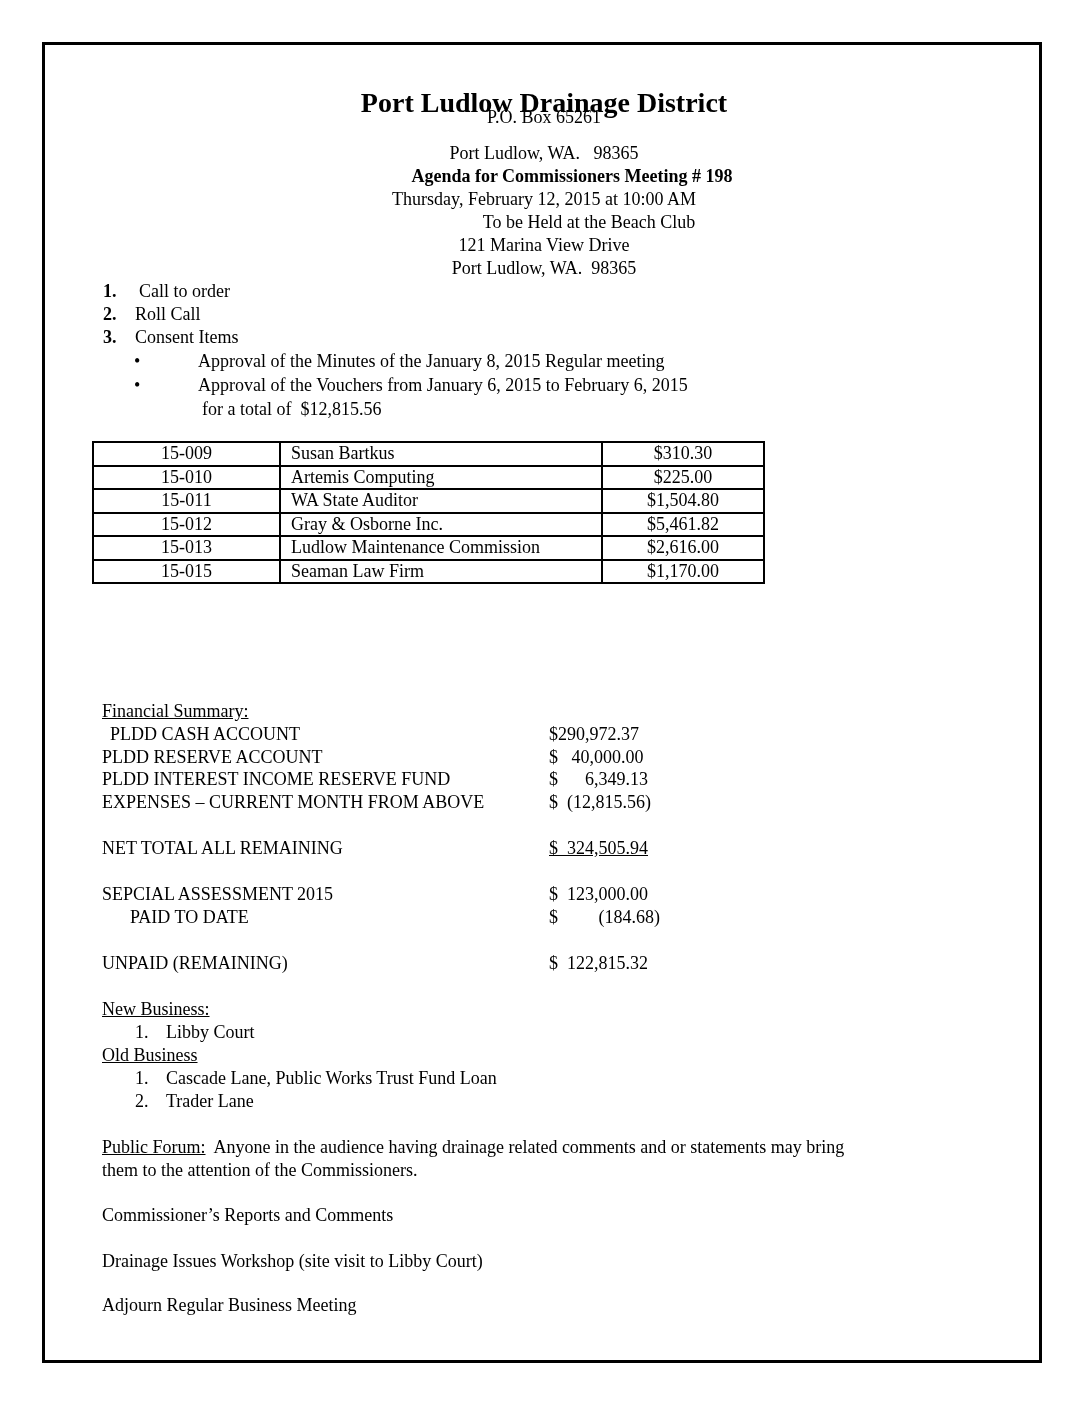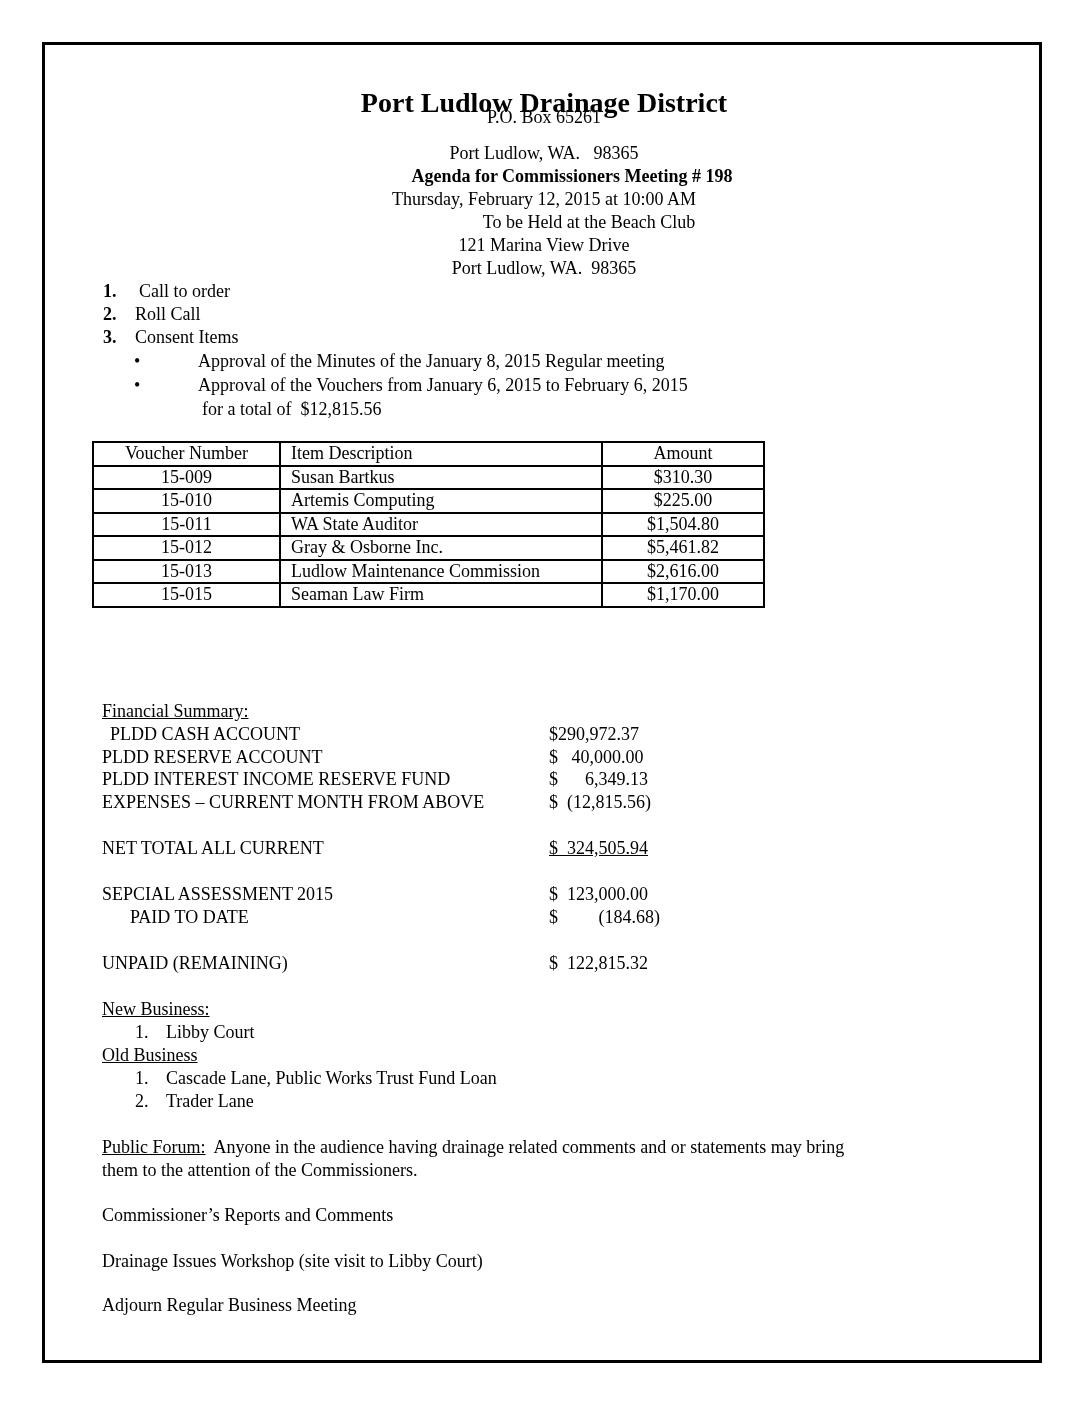--- a/index.html
+++ b/index.html
@@ -41,25 +41,20 @@
 
   <div class="abs" style="left:134px; top:350px;">•</div>
   <div class="abs" style="left:198px; top:350px;">Approval of the Minutes of the January 8, 2015 Regular meeting</div>
   <div class="abs" style="left:134px; top:374px;">•</div>
   <div class="abs" style="left:198px; top:374px;">Approval of the Vouchers from January 6, 2015 to February 6, 2015</div>
   <div class="abs" style="left:202px; top:398px; white-space:pre;">for a total of  $12,815.56</div>
 </div>
 
 <table class="vouchers">
   <tbody>
-      <tr>
-    <th class="c1">Voucher Number</th>
-    <th class="c2">Item Description</th>
-    <th class="c3">Amount</th>
-  </tr>
   <tr>
     <td class="c1">15-009</td>
     <td class="c2">Susan Bartkus</td>
     <td class="c3">$310.30</td>
   </tr>
   <tr>
     <td class="c1">15-010</td>
     <td class="c2">Artemis Computing</td>
     <td class="c3">$225.00</td>
   </tr>
@@ -94,21 +89,21 @@
 
   <div class="abs" style="left:102px; top:746px;">PLDD RESERVE ACCOUNT</div>
   <div class="amt" style="top:746px;">$   40,000.00</div>
 
   <div class="abs" style="left:102px; top:768px;">PLDD INTEREST INCOME RESERVE FUND</div>
   <div class="amt" style="top:768px;">$      6,349.13</div>
 
   <div class="abs" style="left:102px; top:791px;">EXPENSES – CURRENT MONTH FROM ABOVE</div>
   <div class="amt" style="top:791px;">$  (12,815.56)</div>
 
-  <div class="abs" style="left:102px; top:837px;">NET TOTAL ALL CURRENT</div>
+  <div class="abs" style="left:102px; top:837px;">NET TOTAL ALL REMAINING</div>
   <div class="amt u" style="top:837px;">$  324,505.94</div>
 
   <div class="abs" style="left:102px; top:883px;">SEPCIAL ASSESSMENT 2015</div>
   <div class="amt" style="top:883px;">$  123,000.00</div>
 
   <div class="abs" style="left:102px; top:906px;margin-left:28px;">PAID TO DATE</div>
   <div class="amt" style="top:906px;">$         (184.68)</div>
 
   <div class="abs" style="left:102px; top:952px;">UNPAID (REMAINING)</div>
   <div class="amt" style="top:952px;">$  122,815.32</div>

